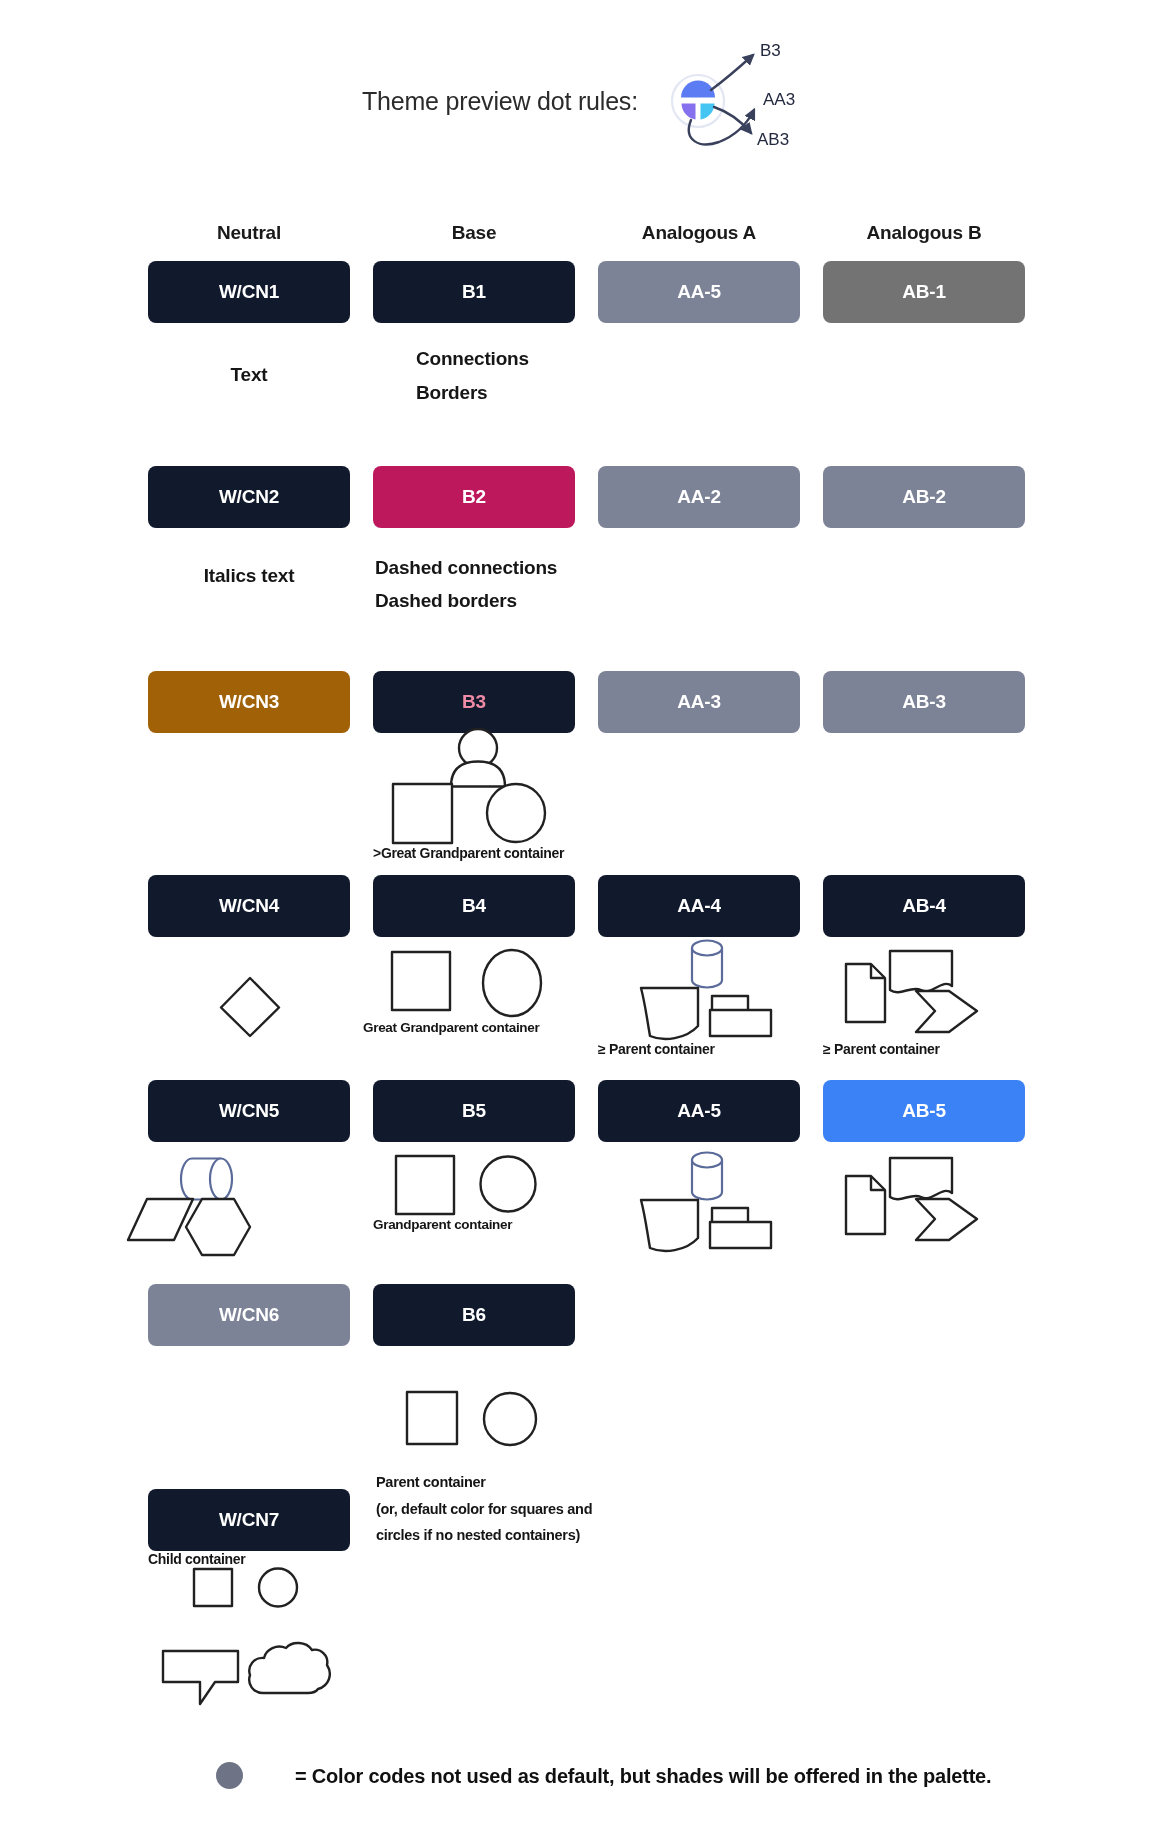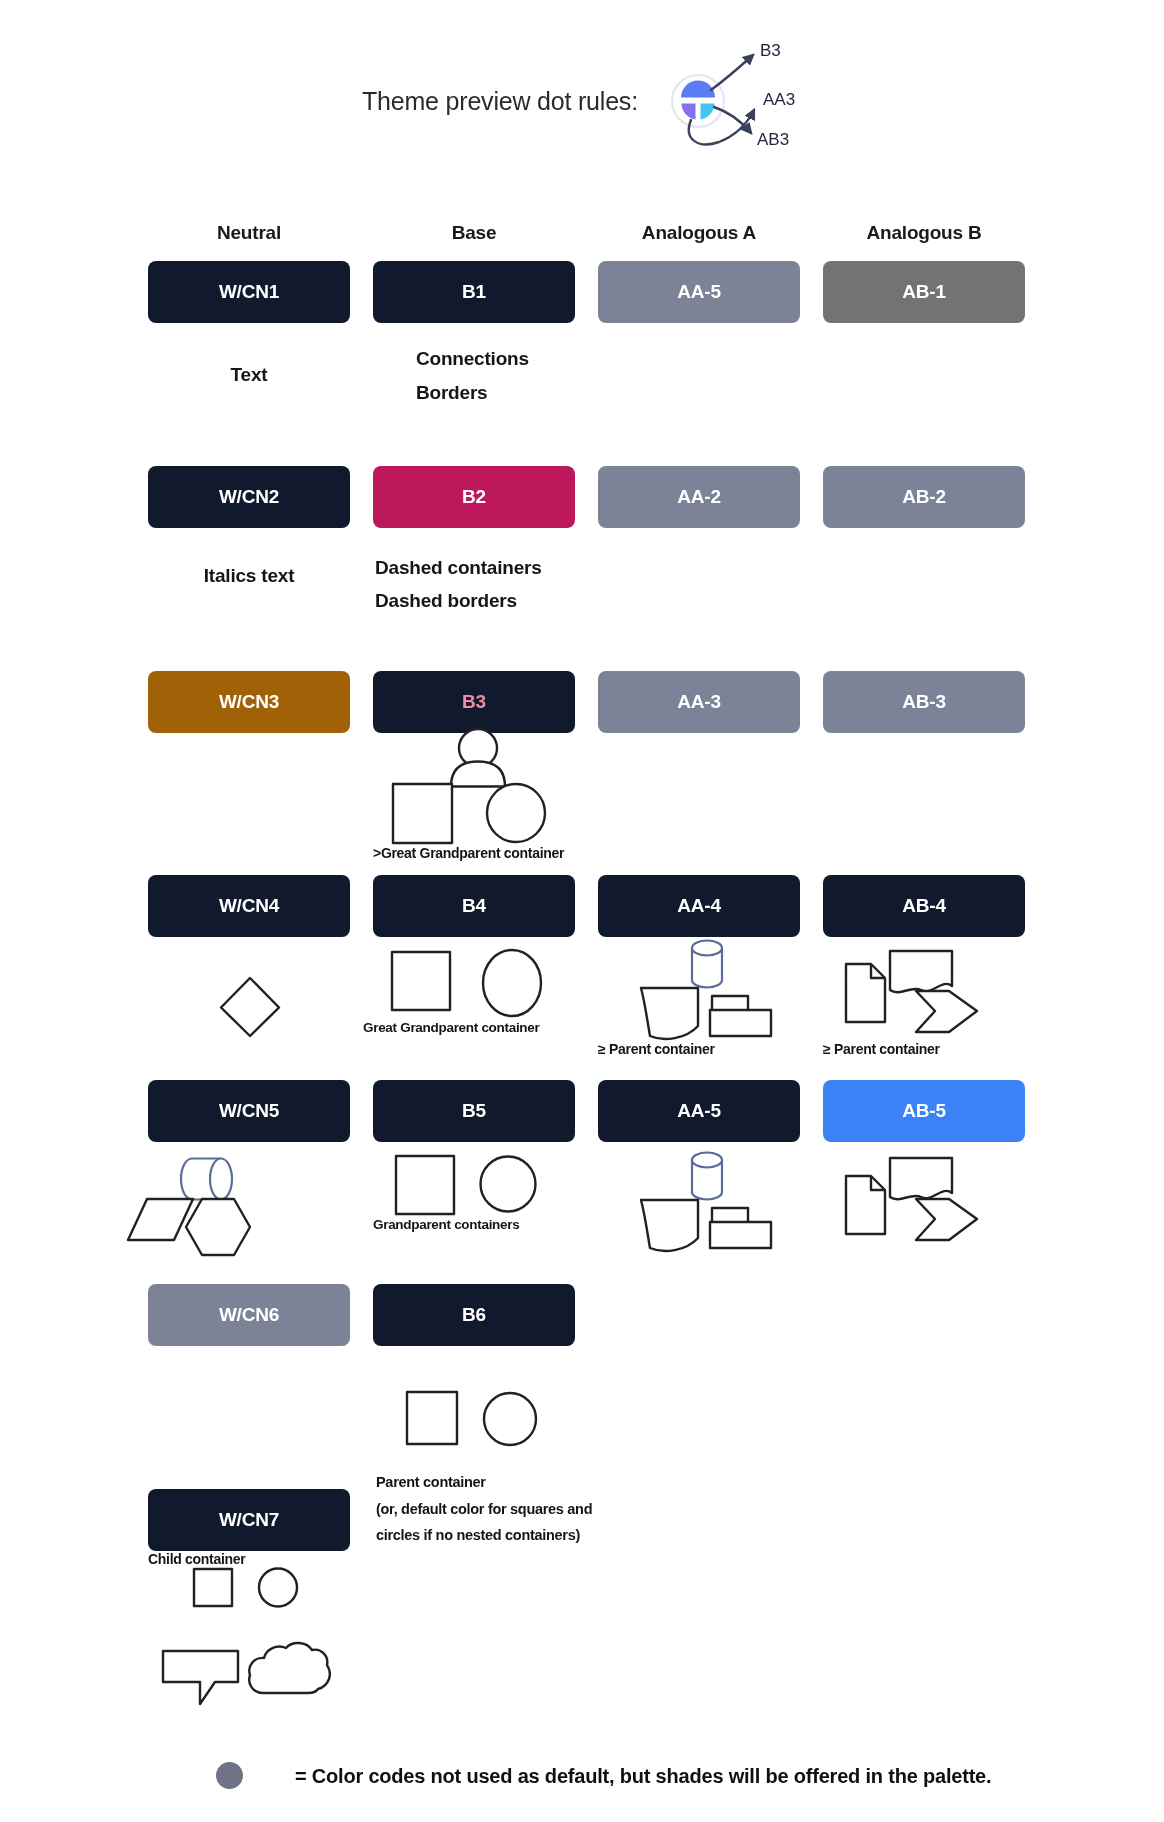--- a/index.html
+++ b/index.html
@@ -101,21 +101,21 @@
     </div>
   <div class="pill" style="left: 598px; top: 466px; background-color: rgb(125, 131, 151);">
       <span class="pill-label">AA-2</span>
     </div>
   <div class="pill" style="left: 823px; top: 466px; background-color: rgb(125, 131, 151);">
       <span class="pill-label">AB-2</span>
     </div>
 
   <div class="abs ann center" style="left:148px;top:545px;">Italics text</div>
   <div class="abs" style="left:375px;top:551px;">
-    <div class="ann" style="line-height:33px;">Dashed containers</div>
+    <div class="ann" style="line-height:33px;">Dashed connections</div>
     <div class="ann" style="line-height:33px;">Dashed borders</div>
   </div>
 
   <div class="pill" style="left: 148px; top: 671px; background-color: #a16207;">
       <span class="pill-label">W/CN3</span>
     </div>
   <div class="pill" style="left: 373px; top: 671px; background-color: rgb(17, 26, 45);">
       <span class="pill-label" style="color: rgb(239, 139, 166);">B3</span>
     </div>
   <div class="pill" style="left: 598px; top: 671px; background-color: rgb(125, 131, 151);">
@@ -190,21 +190,21 @@
     <path class="cyl" d="M 221,1158.5 H 192 A 11,20.5 0 0 0 192,1199.5 H 221"></path>
     <ellipse class="cyl" cx="221" cy="1179" rx="11" ry="20.5"></ellipse>
     <polygon class="shape" points="147,1199 193,1199 174,1240 128,1240"></polygon>
     <polygon class="shape" points="202,1199 234,1199 250,1227 234,1255 202,1255 186,1227"></polygon>
   </svg>
 
   <svg class="abs" style="left:373px;top:1150px;" width="202" height="70" viewBox="373 1150 202 70">
     <rect class="shape" x="396" y="1156" width="58" height="58"></rect>
     <circle class="shape" cx="508" cy="1184" r="27.5"></circle>
   </svg>
-  <div class="abs cap center" style="left:373px;top:1217px;font-size:13.5px;">Grandparent containers</div>
+  <div class="abs cap center" style="left:373px;top:1217px;font-size:13.5px;">Grandparent container</div>
 
   <svg class="abs" style="left:598px;top:1145px;" width="202" height="110" viewBox="598 1145 202 110">
     <path class="cyl" d="M 692,1160 V 1192 A 15,7.5 0 0 0 722,1192 V 1160"></path>
     <ellipse class="cyl" cx="707" cy="1160" rx="15" ry="7.5"></ellipse>
     <path class="shape" d="M 641,1200 H 698 V 1238 C 686,1251 664,1254 650,1248 C 647,1231 645,1215 641,1200 Z"></path>
     <rect class="shape" x="712" y="1208" width="36" height="16"></rect>
     <rect class="shape" x="710" y="1222" width="61" height="26"></rect>
   </svg>
 
   <svg class="abs" style="left:823px;top:1150px;" width="202" height="100" viewBox="823 1150 202 100">

